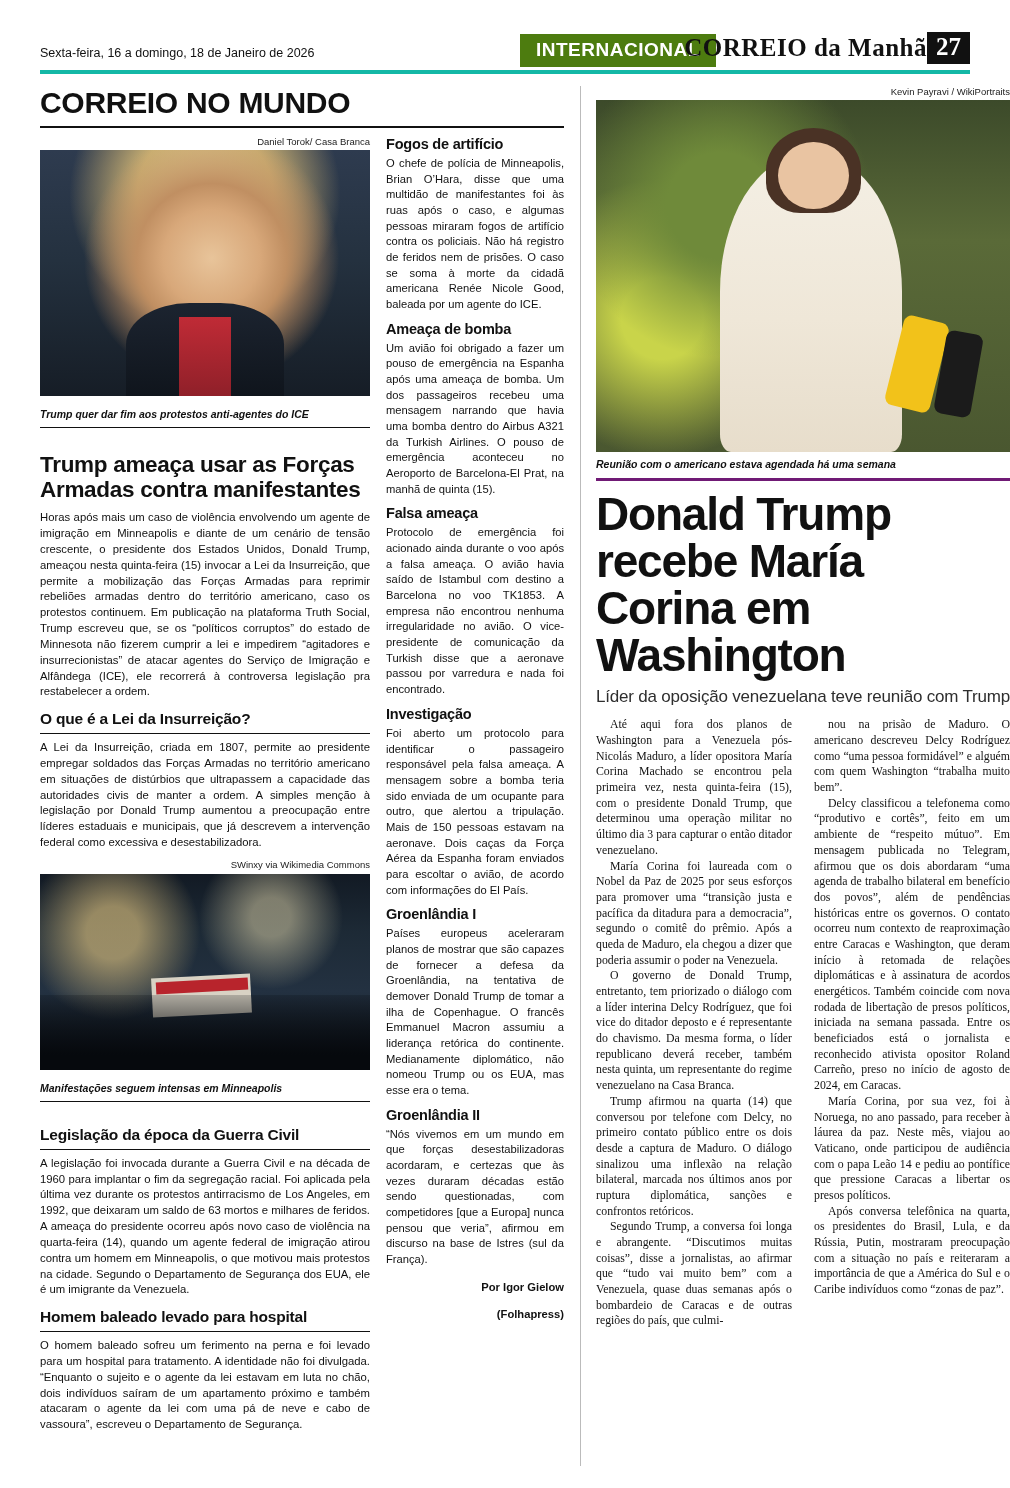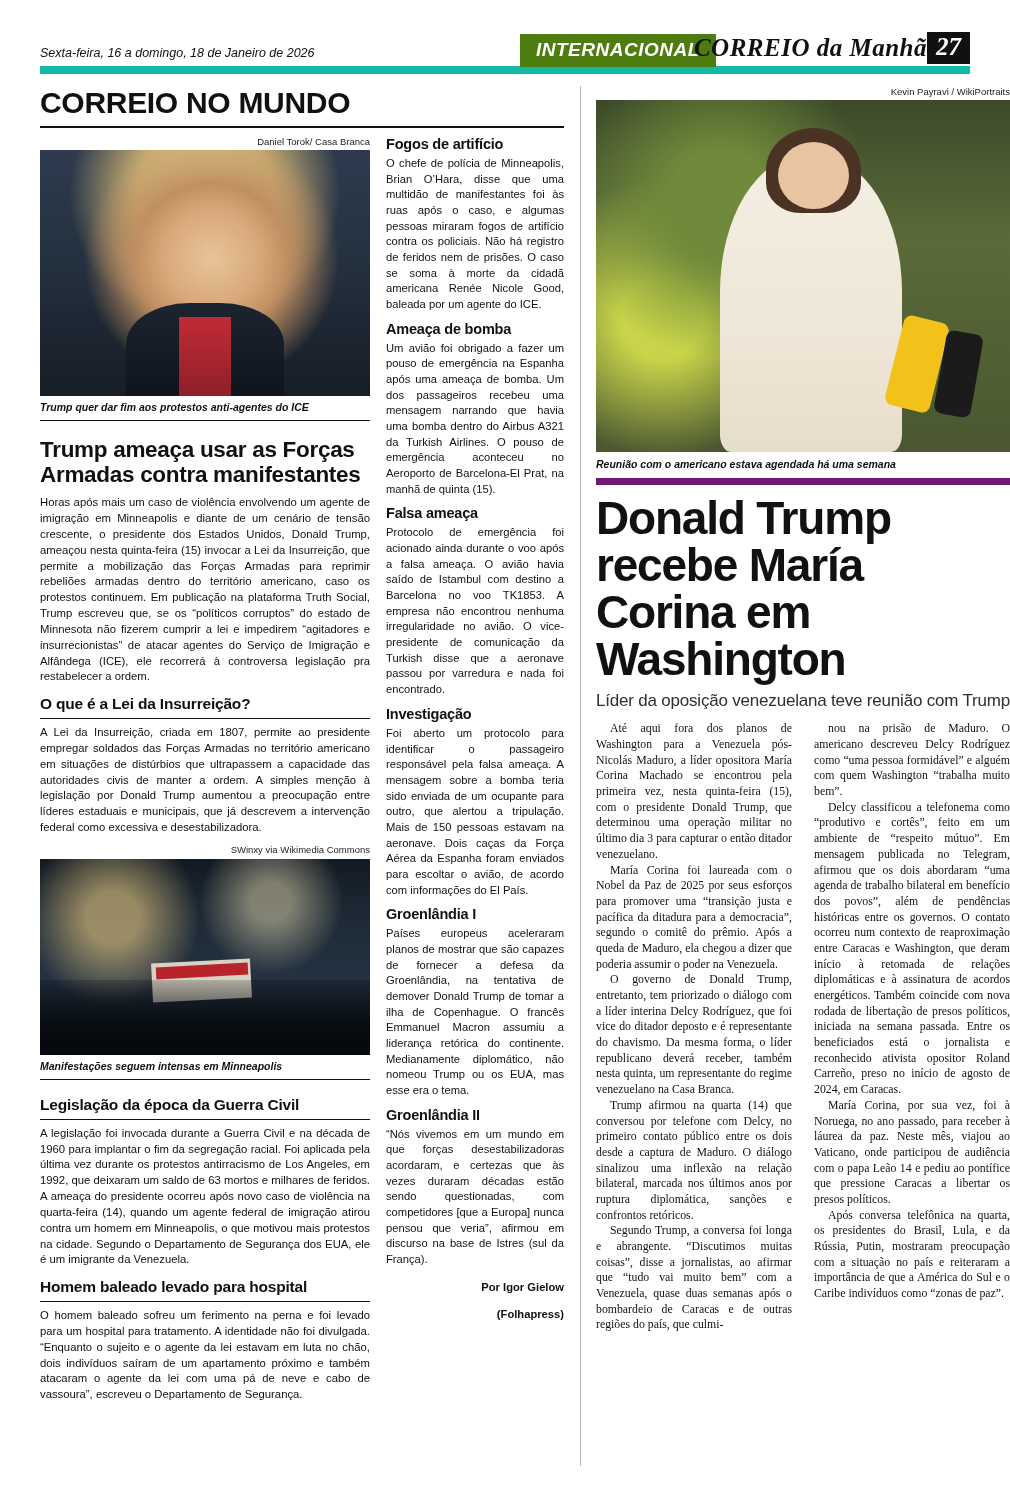--- a/index.html
+++ b/index.html
@@ -8,21 +8,21 @@
     width:1010px; height:1488px;
     background:#ffffff;
     font-family:"Liberation Sans", sans-serif;
     color:#111;
     position:relative;
     overflow:hidden;
   }
   .page { position:relative; width:1010px; height:1488px; padding:30px 40px 20px 40px; }
 
   
-  .masthead { position:relative; height:44px; border-bottom:8px solid #14b8a6;font-style:italic; }
+  .masthead { position:relative; height:44px; border-bottom:4px solid #14b8a6; }
   .issue-date { position:absolute; left:0; top:16px; font-size:12.5px; color:#111; }
   .section-tag {
     position:absolute; left:480px; top:4px;
     background:#4d7c0f; color:#fff; font-weight:bold; font-size:19px;
     letter-spacing:.5px; padding:5px 16px 6px 16px;
   }
   .brand-wrap { position:absolute; right:0; top:2px; display:flex; align-items:center; gap:0; }
   .brand {
     font-family:"Liberation Serif", serif;
     font-weight:bold; font-size:25px; letter-spacing:.5px;
@@ -65,21 +65,21 @@
     background:linear-gradient(180deg,#1c2430,#0e131a);
     border-radius:40% 40% 0 0;
   }
   .photo-trump:before{
     content:""; position:absolute; left:42%; top:68%; width:16%; height:34%;
     background:linear-gradient(180deg,#c02b36,#8c1f28);
     z-index:2;
   }
   .cap {
     font-size:10.5px; font-style:italic; font-weight:bold;
-    padding:5px 0 7px 0; border-bottom:1px solid #111; margin-bottom:16px;
+    padding:12px 0 7px 0; border-bottom:1px solid #111; margin-bottom:24px;
   }
 
   .headline-sm {
     font-size:22.5px; font-weight:bold; line-height:1.12;
     letter-spacing:-.3px; margin:0 0 8px 0;
   }
   p.txt { font-size:11.3px; line-height:1.40; margin:0 0 8px 0; text-align:justify; }
   p.txt.first { text-indent:0; }
 
   h3.sub {
@@ -137,21 +137,21 @@
   }
   .photo-maria .mic1{
     position:absolute; left:72%; top:62%; width:11%; height:26%;
     background:#f2c21a; border-radius:8px;
     transform:rotate(14deg);
   }
   .photo-maria .mic2{
     position:absolute; left:83%; top:66%; width:9%; height:24%;
     background:#1b1b1b; border-radius:8px; transform:rotate(10deg);
   }
-  .cap-right { font-size:10.5px; font-style:italic; font-weight:bold; padding:6px 0 8px 0; border-bottom:7px solid #701a75; }
+  .cap-right { font-size:10.5px; font-style:italic; font-weight:bold; padding:6px 0 8px 0; border-bottom:3px solid #701a75; }
 
   .headline-big {
     font-size:46px; font-weight:bold; line-height:1.02;
     letter-spacing:-1.2px; margin:10px 0 8px 0;
   }
   .standfirst {
     font-size:17px; line-height:1.22; color:#2e2e2e; margin:0 0 10px 0; letter-spacing:-.2px;
   }
   .rcols { position:relative; }
   .rcol { position:absolute; top:0; width:196px; }

